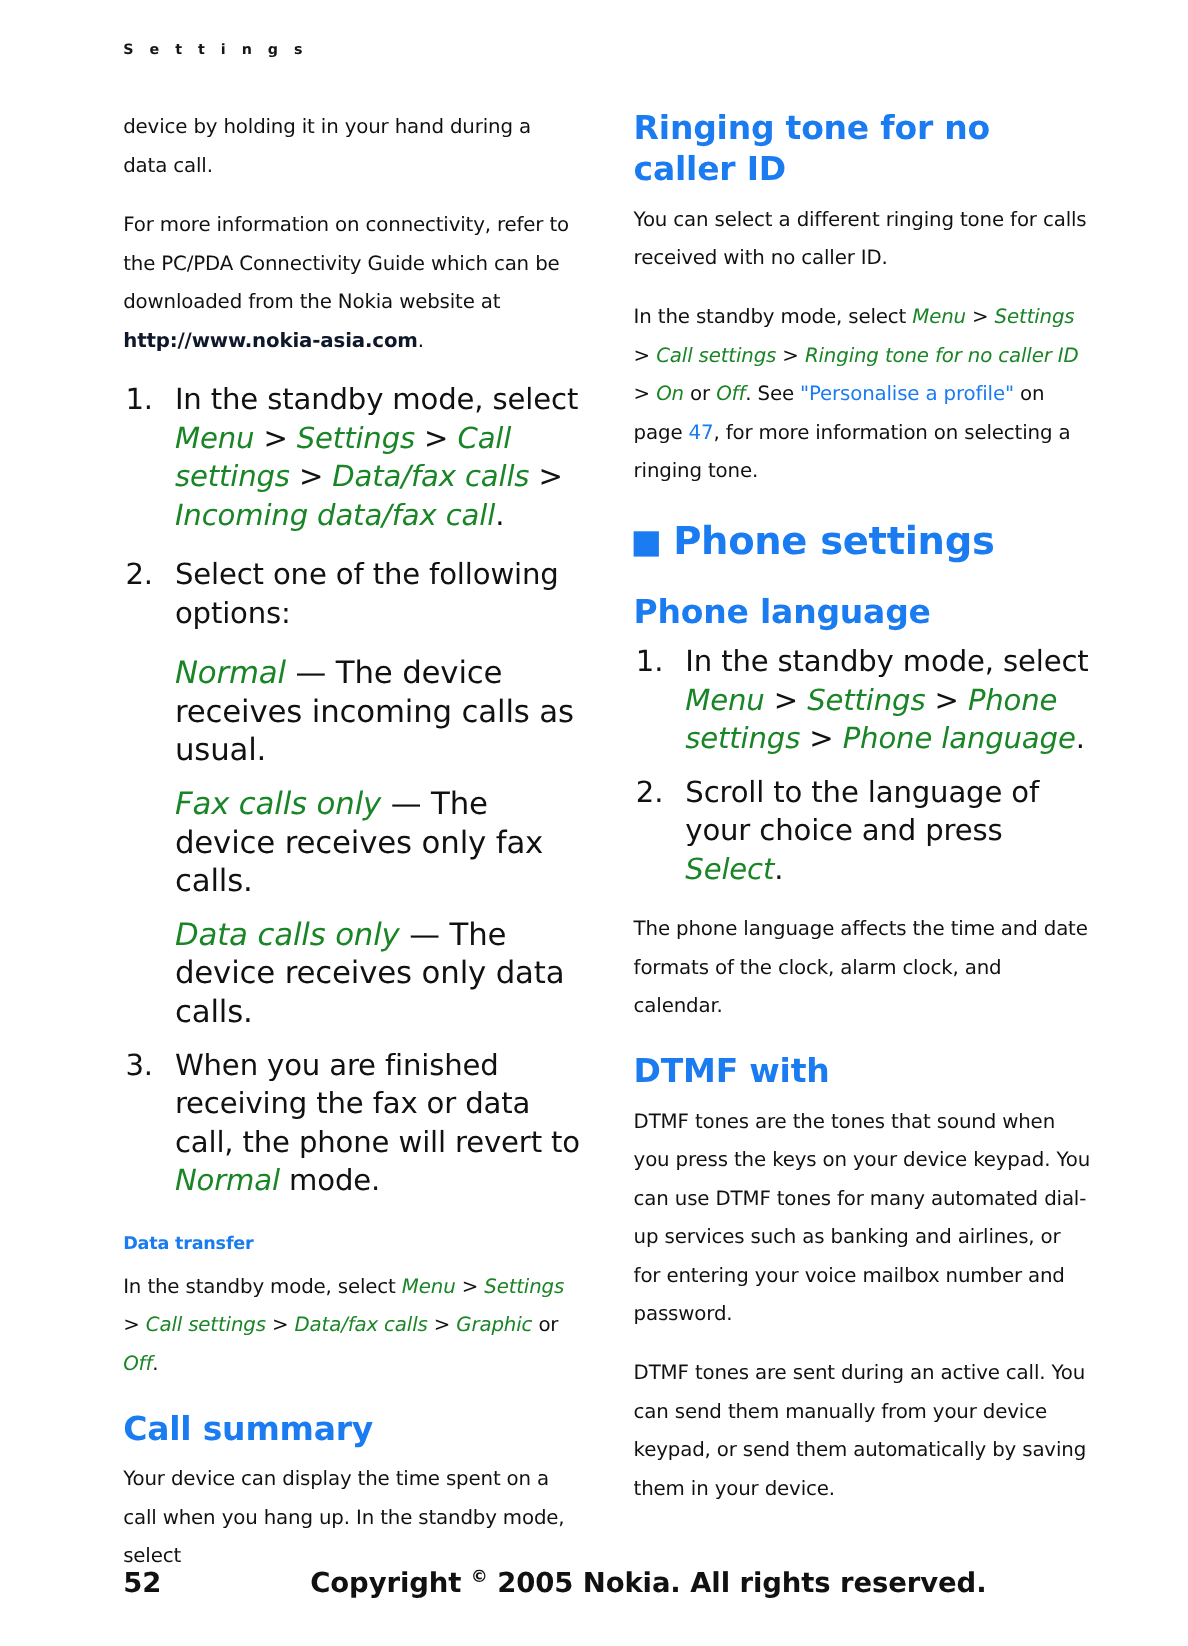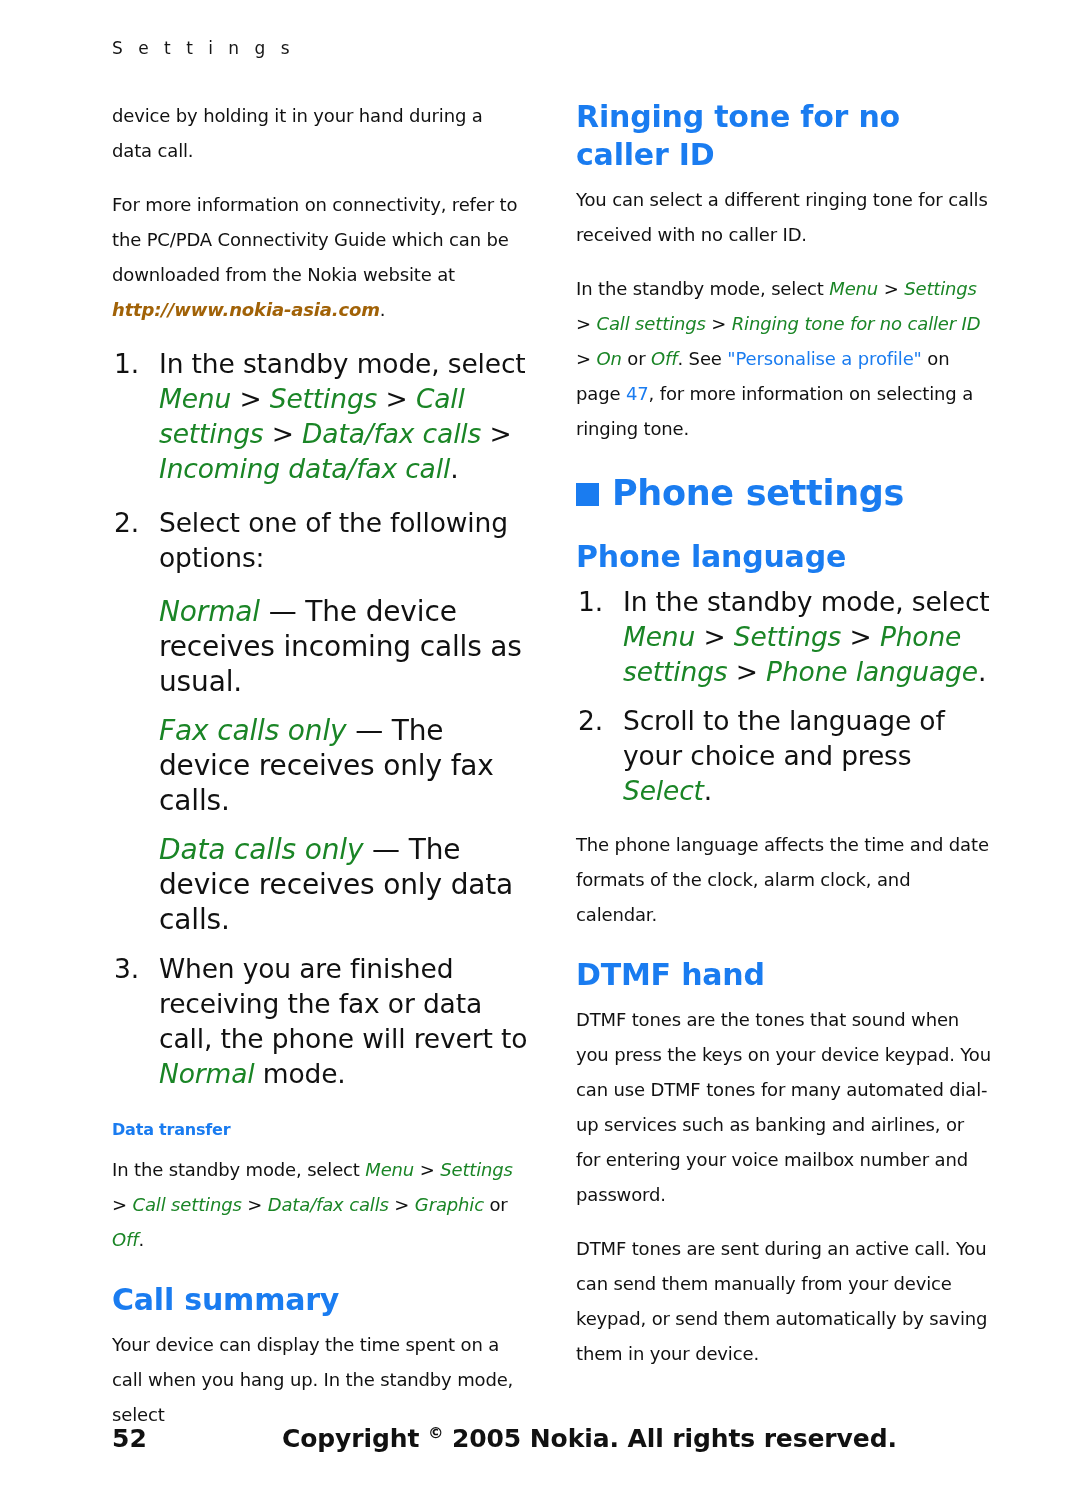--- a/index.html
+++ b/index.html
@@ -19,22 +19,22 @@
   .page {
     position: absolute;
     inset: 0;
   }
 
   
   .running-header {
     position: absolute;
     left: 112px;
     top: 38px;
-    font-size: 17px;
-    font-weight: normal;
+    font-size: 13px;
+    font-weight: bold;
     letter-spacing: 5px;
     color: #161616;
   }
 
   
   .columns {
     position: absolute;
     left: 112px;
     top: 98px;
     width: 880px;
@@ -143,22 +143,21 @@
     font-style: normal;
   }
   .xref {         
     color: #1a7cf0;
   }
   .pg {
     color: #1a7cf0;
   }
   .url {
     font-weight: bold;
-    color: #a16207;
-    font-style: italic;
+    color: #0f172a;
   }
   .dash { color: #111111; }
 
   
   .footer {
     position: absolute;
     left: 112px;
     top: 1424px;
     width: 880px;
     font-size: 25px;
@@ -249,21 +248,21 @@
         <li>
           <span class="num">1.</span><span>In the standby mode, select </span><span class="mi">Menu</span><span class="sep"> &gt; </span><span class="mi">Settings</span><span class="sep"> &gt; </span><span class="mi">Phone settings</span><span class="sep"> &gt; </span><span class="mi">Phone language</span><span class="sep">.</span>
         </li>
         <li>
           <span class="num">2.</span><span>Scroll to the language of your choice and press </span><span class="mi">Select</span><span>.</span>
         </li>
       </ol>
 
       <p class="body">The phone language affects the time and date formats of the clock, alarm clock, and calendar.</p>
 
-      <h2 class="section">DTMF hand</h2>
+      <h2 class="section">DTMF with</h2>
 
       <p class="body">DTMF tones are the tones that sound when you press the keys on your device keypad. You can use DTMF tones for many automated dial-up services such as banking and airlines, or for entering your voice mailbox number and password.</p>
 
       <p class="body">DTMF tones are sent during an active call. You can send them manually from your device keypad, or send them automatically by saving them in your device.</p>
 
     </div>
 
   </div>
 
   <div class="footer">

